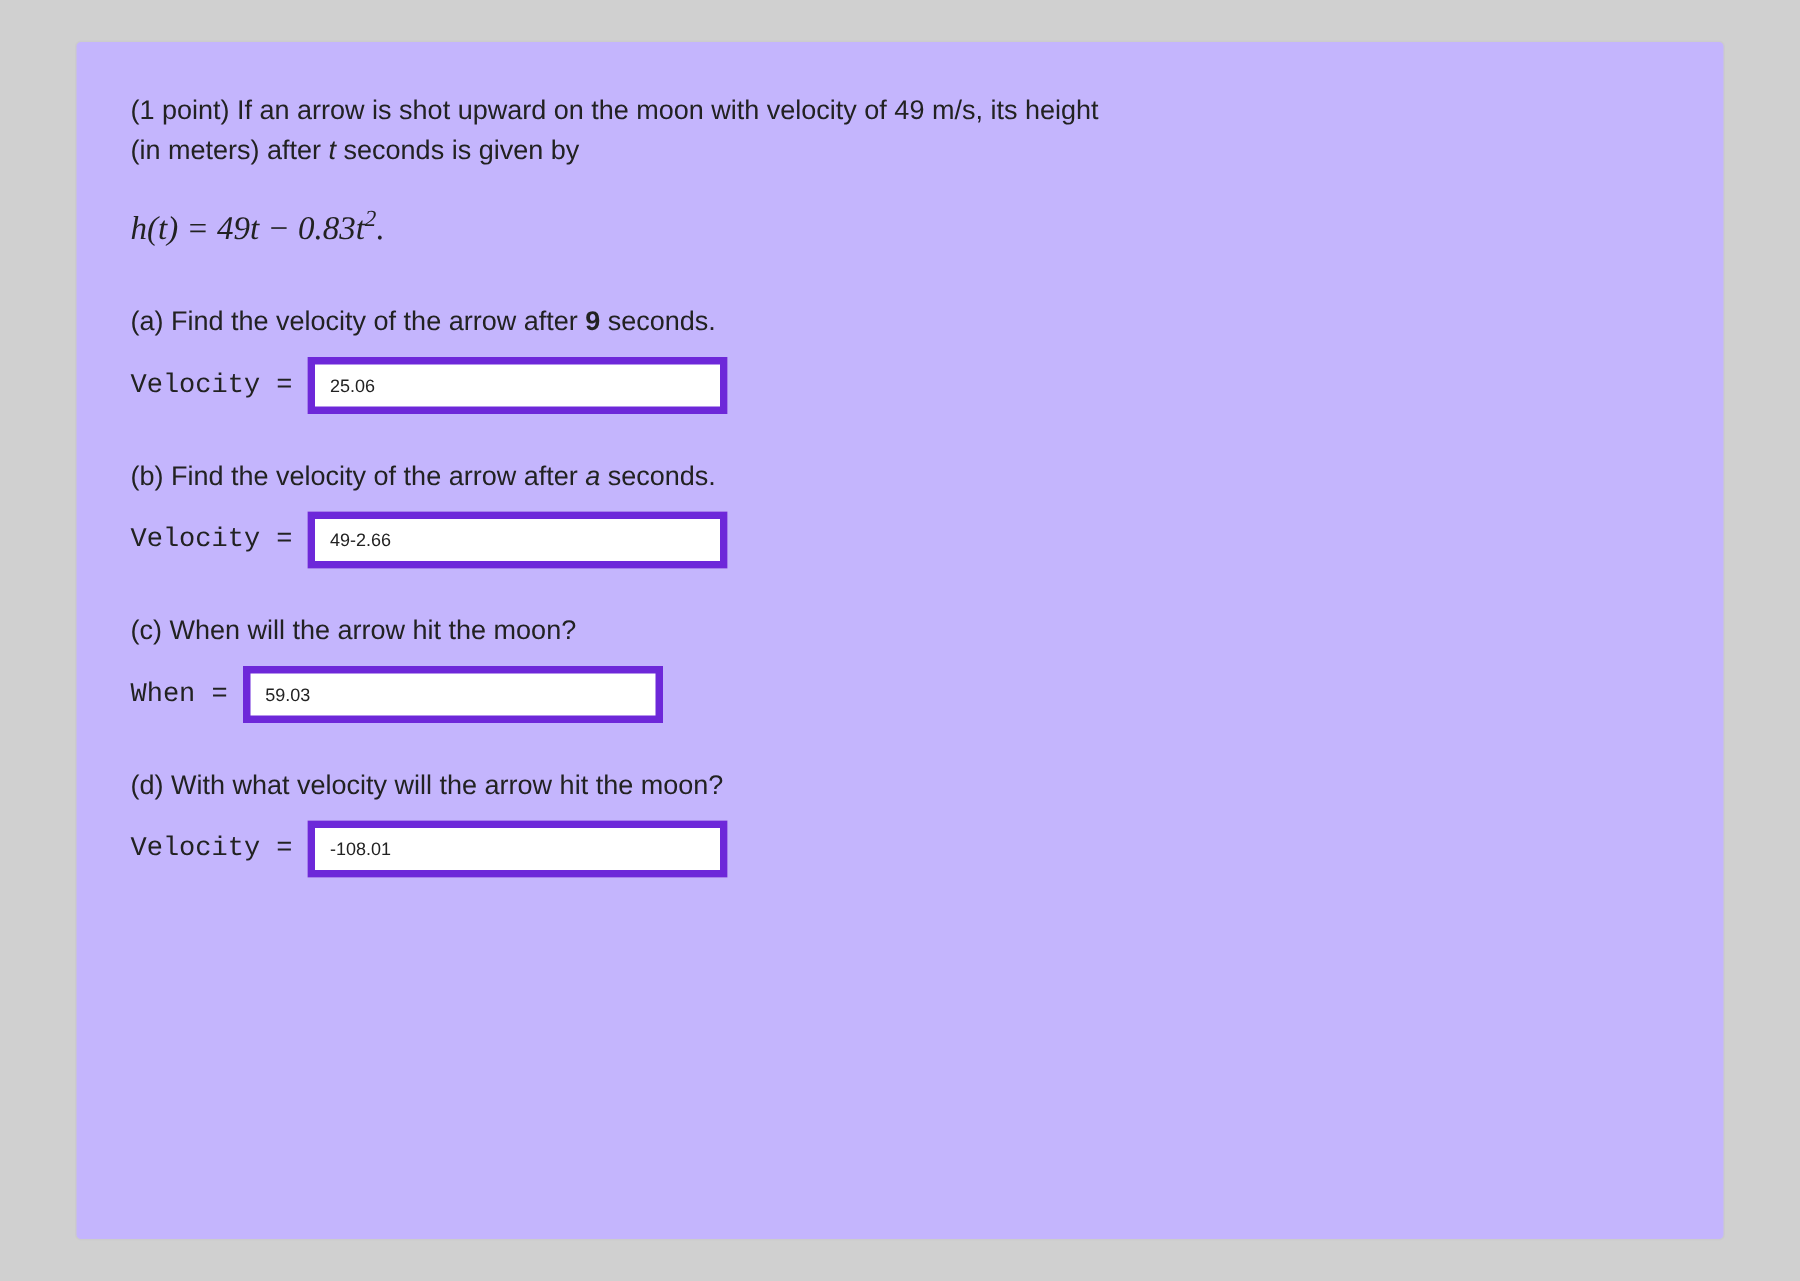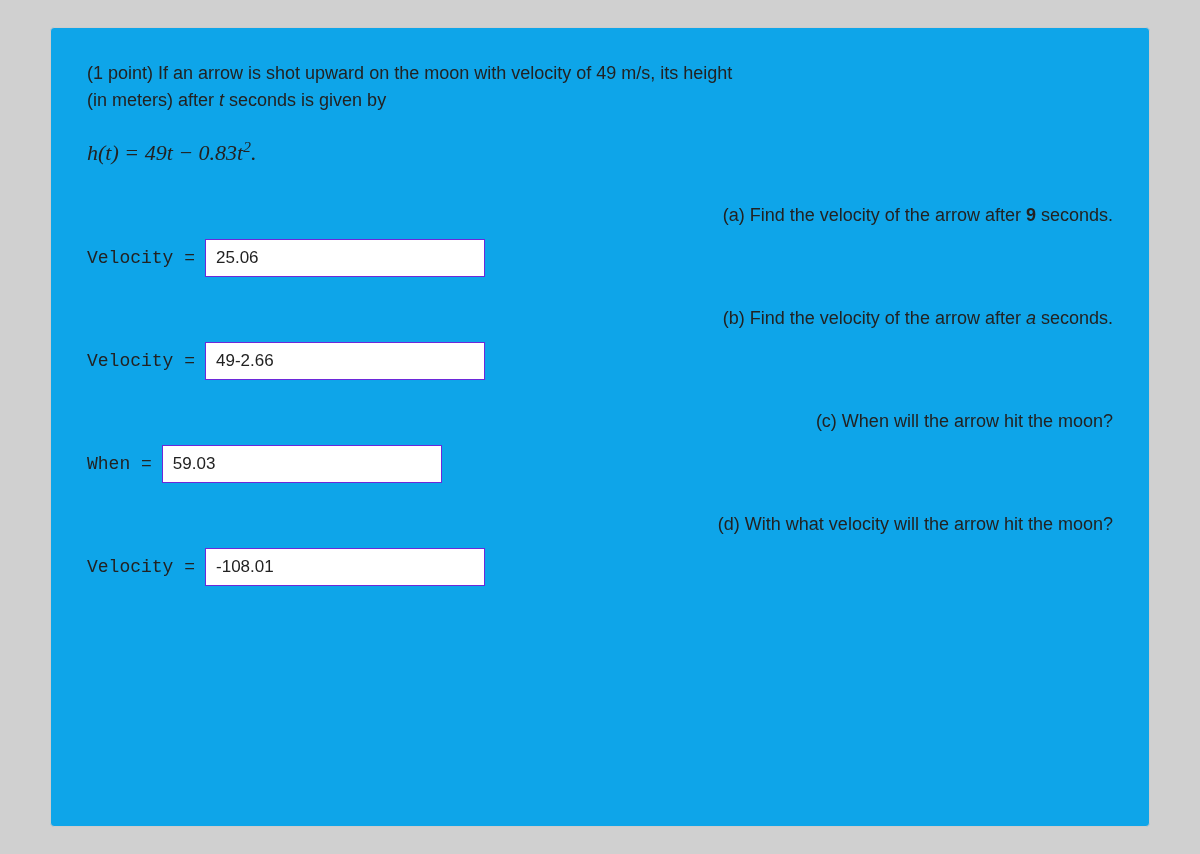--- a/index.html
+++ b/index.html
@@ -11,21 +11,21 @@
     body {
       background-color: #d0d0d0;
       display: flex;
       justify-content: center;
       align-items: center;
       min-height: 100vh;
       font-family: Arial, sans-serif;
     }
 
     .question-container {
-      background-color: #0ea5e9;
+      background-color: #c4b5fd;
       border: 1px solid #cccccc;
       border-radius: 4px;
       padding: 32px 36px 40px 36px;
       width: 1100px;
       min-height: 800px;
     }
 
     .intro-text {
       font-size: 18px;
       color: #222;
@@ -43,42 +43,41 @@
 
     .formula-block .math {
       font-style: italic;
     }
 
     .part-label {
       font-size: 18px;
       color: #222;
       margin-bottom: 10px;
       line-height: 1.5;
-      text-align: right;
     }
 
     .answer-row {
       display: flex;
       align-items: center;
       margin-bottom: 10px;
       gap: 10px;
     }
 
     .answer-label {
       font-size: 18px;
       color: #222;
       white-space: nowrap;
       font-family: Liberation Mono, monospace;
     }
 
     .answer-input {
-      border: 1px solid #6d28d9;
+      border: 5px solid #6d28d9;
       background-color: #ffffff;
       padding: 0 10px;
-      font-size: 17px;
+      font-size: 12px;
       width: 280px;
       height: 38px;
       color: #222;
       outline: none;
     }
 
     .section {
       margin-bottom: 28px;
     }
 

